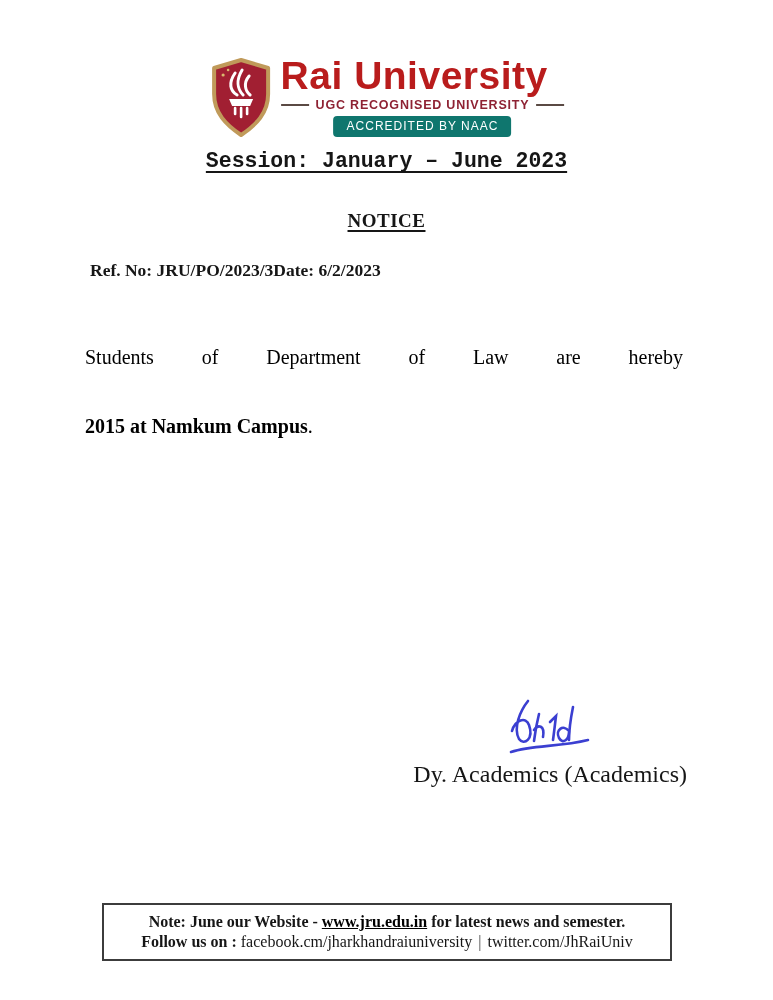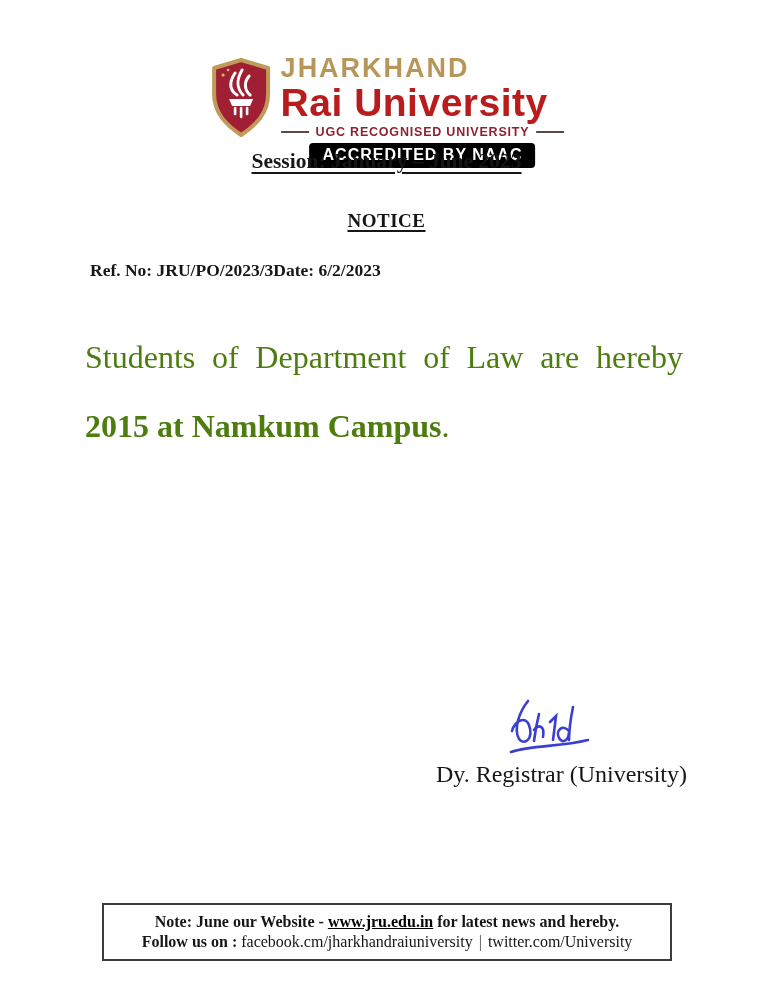--- a/index.html
+++ b/index.html
@@ -57,41 +57,42 @@
   .ugc-text {
     color: #8e2233;
     font-weight: bold;
     font-size: 12.5px;
     letter-spacing: 0.8px;
     margin: 0 7px;
     white-space: nowrap;
   }
   .naac-badge {
     margin-top: 4px;
-    background: #000000;
+    background: #0f766e;
     color: #ffffff;
-    font-weight: bold;
-    font-size: 16px;
+    font-weight: normal;
+    font-size: 12px;
     letter-spacing: 1px;
     padding: 3px 13px 4px 13px;
     border-radius: 4px;
     white-space: nowrap;
   }
 
   .session {
     position: absolute;
     top: 149px;
     left: 0;
     width: 100%;
     text-align: center;
     font-size: 21.5px;
     font-weight: bold;
     text-decoration: underline;
     text-underline-offset: 4px;
     text-decoration-thickness: 2px;
+    font-family: Liberation Mono, monospace;
   }
 
   
   .notice-title {
     position: absolute;
     top: 210px;
     left: 0;
     width: 100%;
     text-align: center;
     font-size: 19px;
@@ -110,23 +111,23 @@
     font-size: 17.5px;
     font-weight: bold;
   }
 
   
   .body-text {
     position: absolute;
     top: 323px;
     left: 85px;
     width: 598px;
-    font-size: 32px;
+    font-size: 20px;
     line-height: 69px;
-    color: #4d7c0f;
+    color: #000000;
   }
   .jline { text-align: justify; text-align-last: justify; white-space: normal; }
   .lline { text-align: left; }
   .body-text b { font-weight: bold; }
   .body-text sup { font-size: 0.58em; vertical-align: super; line-height: 0; }
 
   
   .sig-wrap { position: absolute; top: 694px; left: 498px; width: 100px; height: 68px; }
   .signatory {
     position: absolute;
@@ -173,21 +174,20 @@
         <circle cx="14" cy="17" r="1.6" fill="#d9b96e"></circle>
         <circle cx="19" cy="12" r="1.3" fill="#d9b96e"></circle>
         <path d="M26 15 C19 25 21 33 28 37" fill="none" stroke="#ffffff" stroke-width="3" stroke-linecap="round"></path>
         <path d="M33 12 C27 22 28 31 34 37" fill="none" stroke="#ffffff" stroke-width="3" stroke-linecap="round"></path>
         <path d="M40 18 C34 25 36 33 41 37" fill="none" stroke="#ffffff" stroke-width="3" stroke-linecap="round"></path>
         <path d="M20 41 L44 41 L41 48 L23 48 Z" fill="#ffffff"></path>
         <path d="M26 50 L26 56 M32 50 L32 59 M38 50 L38 56" stroke="#ffffff" stroke-width="2.6" stroke-linecap="round"></path>
       </svg>
     </div>
     <div class="logo-text-col">
-      <div class="logo-top">JHARKHAND</div>
       <div class="logo-main">Rai University</div>
       <div class="ugc-row">
         <span class="ugc-dash"></span>
         <span class="ugc-text">UGC RECOGNISED UNIVERSITY</span>
         <span class="ugc-dash"></span>
       </div>
       <div class="naac-badge">ACCREDITED BY NAAC</div>
     </div>
   </div>
 
@@ -211,20 +211,20 @@
         <path d="M30 7 C22 17 15 34 21 45 C26 52 36 45 31 31 C28 22 17 26 14 37"></path>
         <path d="M41 20 C39 28 37 39 36 47"></path>
         <path d="M36 36 C40 30 47 31 45 43"></path>
         <path d="M52 28 L58 22 C57 30 56 39 55 46"></path>
         <path d="M75 13 C73 23 71 37 71 46"></path>
         <path d="M71 37 C65 30 57 36 61 44 C65 51 71 45 71 38"></path>
         <path d="M13 58 C34 51 62 53 90 46"></path>
       </g>
     </svg>
   </div>
-  <div class="signatory">Dy. Registrar (University)</div>
+  <div class="signatory">Dy. Academics (Academics)</div>
 
   <div class="footer-box">
-    <div class="footer-line1"><span>Note: June our Website - </span><a href="#">www.jru.edu.in</a><span> for latest news and hereby.</span></div>
-    <div class="footer-line2"><span class="follow-label">Follow us on :</span> <span>facebook.cm/jharkhandraiuniversity</span><span class="sep">|</span><span>twitter.com/University</span></div>
+    <div class="footer-line1"><span>Note: June our Website - </span><a href="#">www.jru.edu.in</a><span> for latest news and semester.</span></div>
+    <div class="footer-line2"><span class="follow-label">Follow us on :</span> <span>facebook.cm/jharkhandraiuniversity</span><span class="sep">|</span><span>twitter.com/JhRaiUniv</span></div>
   </div>
 
 </div>
 
 </body></html>

